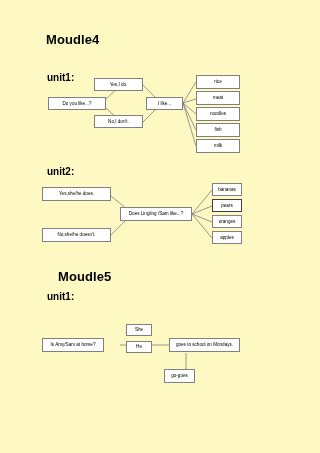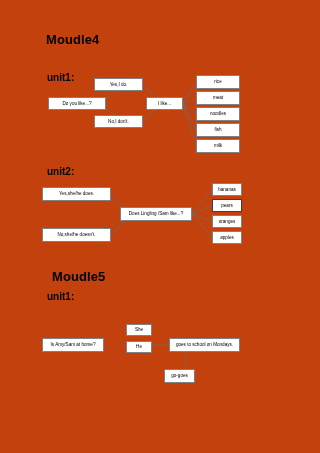--- a/index.html
+++ b/index.html
@@ -14,21 +14,21 @@
     font-family: "Liberation Sans", sans-serif;
     color: #000000;
     overflow: hidden;
     position: relative;
   }
   .page {
     position: absolute;
     left: 0; top: 0;
     width: 320px;
     height: 453px;
-    background: #c2410c;
+    background: #fef9c3;
   }
 
   
   .module-title {
     position: absolute;
     font-size: 13px;
     font-weight: bold;
     letter-spacing: 0.1px;
     white-space: nowrap;
   }
@@ -130,21 +130,21 @@
 
   <div class="box" style="left:42px; top:228px; width:69px; height:14px;">No,she/he doesn't.</div>
 
   <div class="box" style="left:120px; top:207px; width:72px; height:14px;">Does Lingling /Sam like...?</div>
 
   <div class="box" style="left:212px; top:183px; width:30px; height:13px;">bananas</div>
   <div class="box dark" style="left:212px; top:199px; width:30px; height:13px;">pears</div>
   <div class="box" style="left:212px; top:215px; width:30px; height:13px;">oranges</div>
   <div class="box" style="left:212px; top:231px; width:30px; height:13px;">apples</div>
 
-  <div class="module-title" style="left:52px; top:269px;">Moudle5</div>
+  <div class="module-title" style="left:58px; top:269px;">Moudle5</div>
 
   <div class="unit-label" style="left:47px; top:291px;">unit1:</div>
 
   <div class="box" style="left:42px; top:338px; width:62px; height:14px;">Is Amy/Sam at home?</div>
 
   <div class="box" style="left:126px; top:324px; width:26px; height:12px;">She</div>
 
   <div class="box" style="left:126px; top:341px; width:26px; height:12px;">He</div>
 
   <div class="box" style="left:169px; top:338px; width:71px; height:14px;">goes to school on Mondays.</div>

